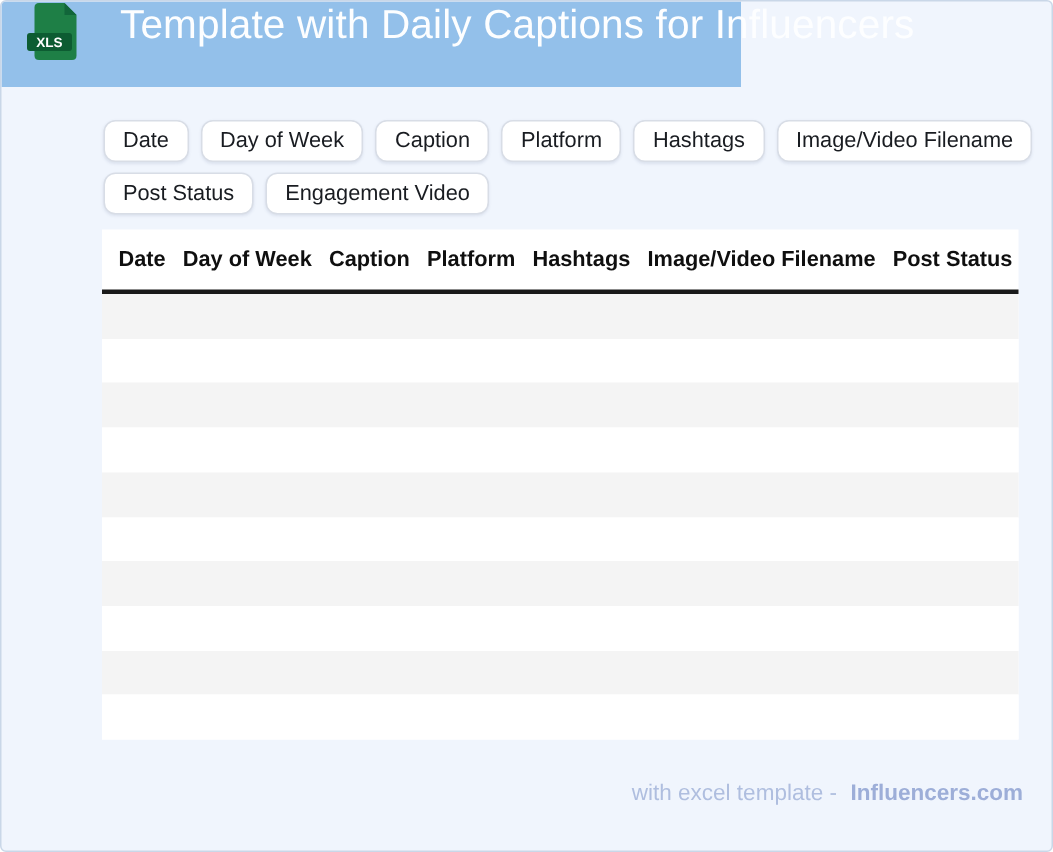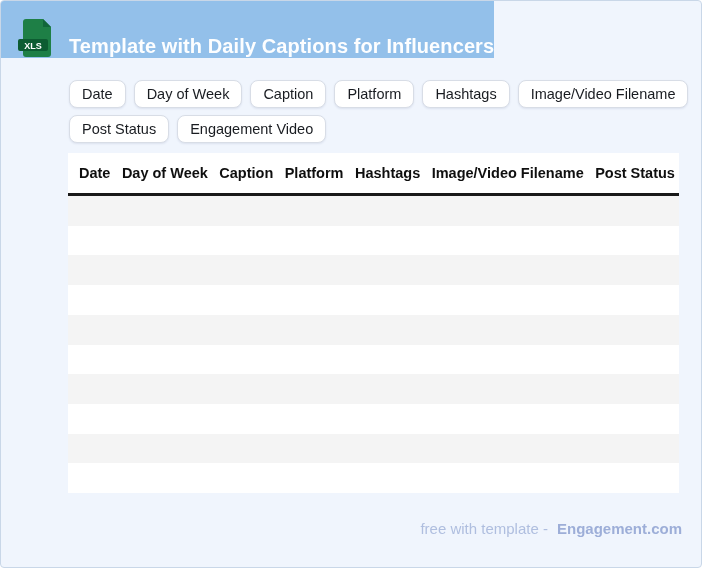--- a/index.html
+++ b/index.html
@@ -11,26 +11,26 @@
     border:1px solid #C9D7E8;
     border-radius:4px;
     overflow:hidden;
     font-family:"Liberation Sans", sans-serif;
   }
   
   .banner{
     position:absolute;left:0;top:0;
     width:493px;height:57px;
     background:#93C0EA;
-    display:flex;align-items:flex-end;
+    display:flex;align-items:flex-start;
   }
   .xls-icon{margin-left:17px;flex:0 0 auto;display:block;}
   .page-title{
-    margin:0 0 0 17px;
-    font-size:20px;font-weight:700;
+    margin:0 0 0 28px;
+    font-size:27px;font-weight:400;
     color:#FDFEFF;
     letter-spacing:0.1px;
     white-space:nowrap;
   }
   
   .chips{
     position:absolute;left:68px;top:79px;
     width:620px;
     display:flex;flex-wrap:wrap;
     gap:7px 8px;
@@ -126,17 +126,17 @@
         <div class="tr"></div>
         <div class="tr"></div>
         <div class="tr"></div>
         <div class="tr"></div>
         <div class="tr"></div>
         <div class="tr"></div>
       </div>
   </div>
 
   <div class="footer">
-    <span>free with template -</span>
-    <a class="footer-brand">Engagement.com</a>
+    <span>with excel template -</span>
+    <a class="footer-brand">Influencers.com</a>
   </div>
 
 </div>
 
 </body></html>

